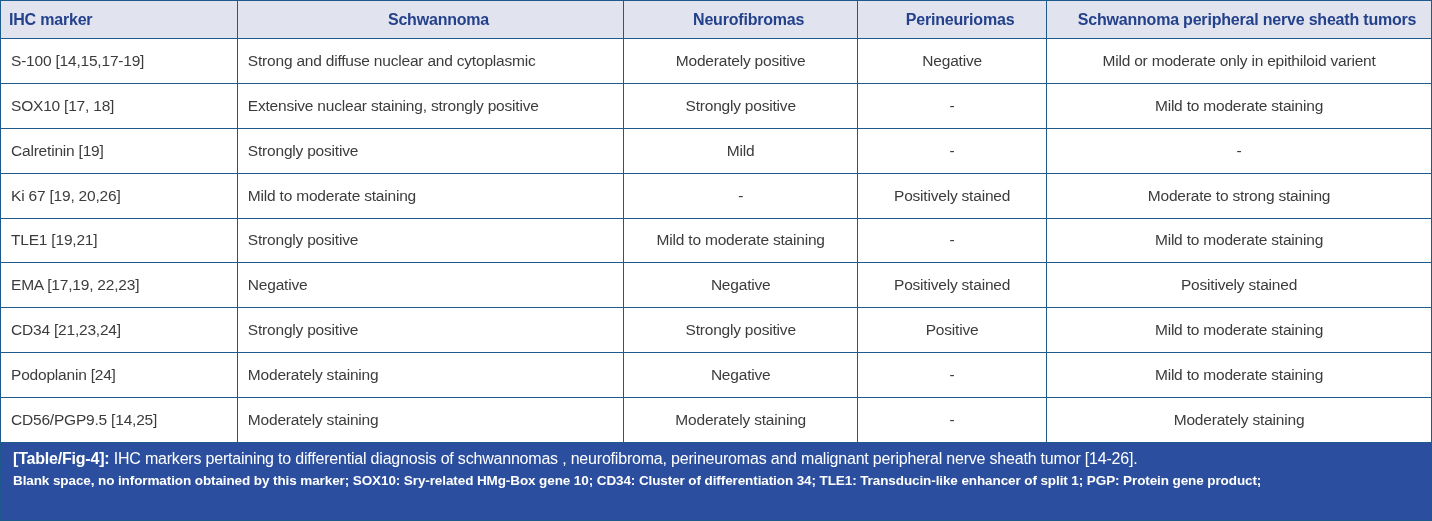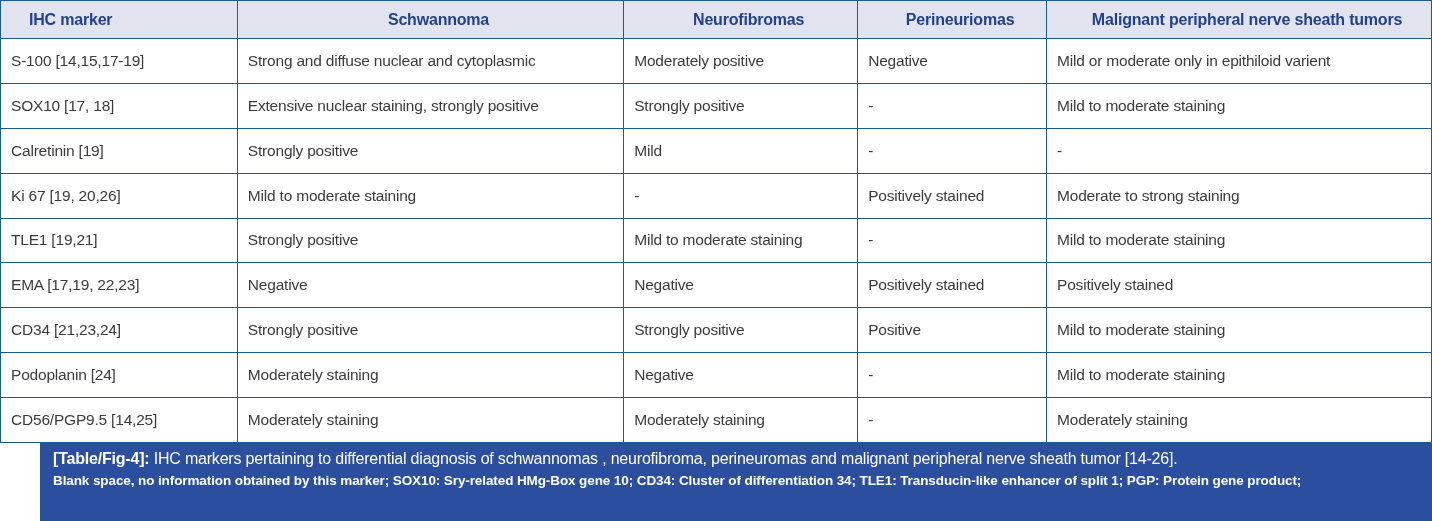--- a/index.html
+++ b/index.html
@@ -39,37 +39,36 @@
   }
   table.ihc-table thead tr { height: 38px; }
   table.ihc-table th {
     background: var(--header-bg);
     color: var(--header-text);
     font-size: 16px;
     font-weight: bold;
     text-align: center;
     padding-left: 26px;
   }
-  table.ihc-table th.left { text-align: left; padding-left: 28px; }
+  table.ihc-table th.left { text-align: left; padding-left: 8px; }
   table.ihc-table td {
     color: var(--body-text);
     font-size: 15.5px;
     vertical-align: middle;
   }
   td.left { text-align: left; padding-left: 12px; }
-  td.center { text-align: left; }
+  td.center { text-align: center; }
   .caption {
     height: 78px;
     background: var(--footer-bg);
     color: var(--footer-text);
     padding: 7px 12px 6px 12px;
     border-left: 1.5px solid var(--border-color);
     border-right: 1.5px solid var(--border-color);
     border-bottom: 1.5px solid var(--border-color);
-    margin-left: 40px;
   }
   .caption-title {
     font-size: 16px;
     letter-spacing: -0.2px;
     margin-bottom: 3px;
     white-space: nowrap;
   }
   .caption-title .label { font-weight: bold; }
   .caption-note {
     font-size: 13.5px;
@@ -90,21 +89,21 @@
       <col style="width:16.35%">
       <col style="width:13.2%">
       <col style="width:26.9%">
     </colgroup>
     <thead>
       <tr>
         <th class="left">IHC marker</th>
         <th>Schwannoma</th>
         <th>Neurofibromas</th>
         <th>Perineuriomas</th>
-        <th>Malignant peripheral nerve sheath tumors</th>
+        <th>Schwannoma peripheral nerve sheath tumors</th>
       </tr>
     </thead>
     <tbody id="table-body">
         <tr>
           <td class="left">S-100 [14,15,17-19]</td>
           <td class="left">Strong and diffuse nuclear and cytoplasmic</td>
           <td class="center">Moderately positive</td>
           <td class="center">Negative</td>
           <td class="center">Mild or moderate only in epithiloid varient</td>
         </tr>

